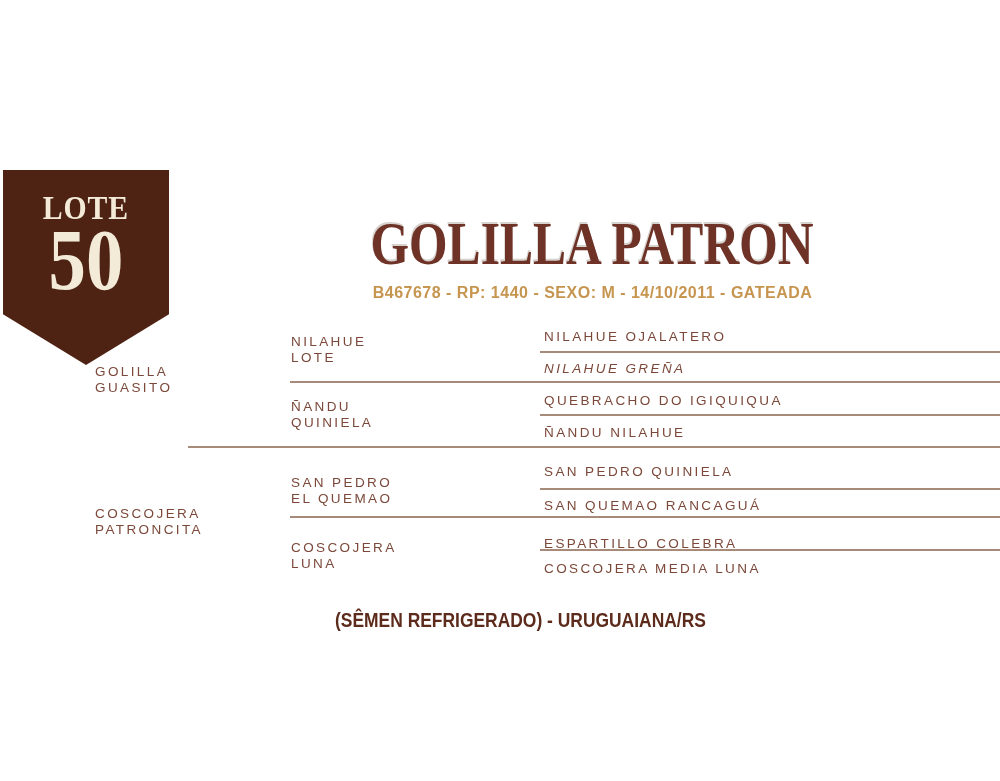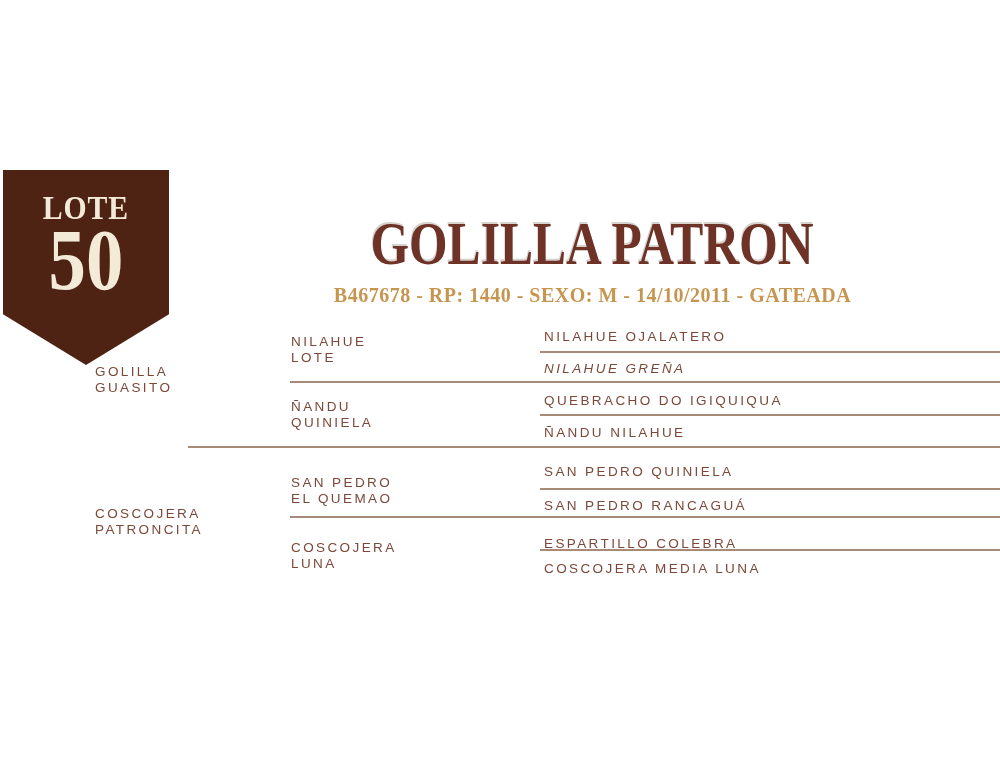--- a/index.html
+++ b/index.html
@@ -78,23 +78,23 @@
     line-height: 1;
     letter-spacing: 0px;
     color: var(--title);
     transform: scaleX(0.8);
     text-shadow: -1px -2px 0 #d6d2ce;
   }
   .subtitle {
     position: absolute;
     left: 0; right: 0;
     top: 284px;
-    font-family: Liberation Serif, serif;
-    font-weight: bold;
-    font-size: 20px;
+    font-family: Liberation Sans, sans-serif;
+    font-weight: bold;
+    font-size: 16px;
     letter-spacing: 0.5px;
     color: var(--subtitle);
     white-space: nowrap;
   }
 
   
   .ped-name {
     position: absolute;
     font-size: 13.5px;
     line-height: 16px;
@@ -177,27 +177,28 @@
     <div class="ped-name g2-2">SAN PEDRO
 EL QUEMAO</div>
     <div class="ped-name g2-3">COSCOJERA
 LUNA</div>
 
     <div class="ped-name g3-0">NILAHUE OJALATERO</div>
     <div class="ped-name g3-1">NILAHUE GREÑA</div>
     <div class="ped-name g3-2">QUEBRACHO DO IGIQUIQUA</div>
     <div class="ped-name g3-3">ÑANDU NILAHUE</div>
     <div class="ped-name g3-4">SAN PEDRO QUINIELA</div>
-    <div class="ped-name g3-5">SAN PEDRO RANCAGUÁ</div>
+    <div class="ped-name g3-5">SAN QUEMAO RANCAGUÁ</div>
     <div class="ped-name g3-6">ESPARTILLO COLEBRA</div>
     <div class="ped-name g3-7">COSCOJERA MEDIA LUNA</div>
 
     <div class="ped-line line-0"></div>
     <div class="ped-line line-1"></div>
     <div class="ped-line line-2"></div>
     <div class="ped-line line-3"></div>
     <div class="ped-line line-4"></div>
     <div class="ped-line line-5"></div>
     <div class="ped-line line-6"></div>
   </div>
 
+  <div class="footer-note"><span>(SÊMEN REFRIGERADO) - URUGUAIANA/RS</span></div>
 
 </div>
 
 </body></html>

